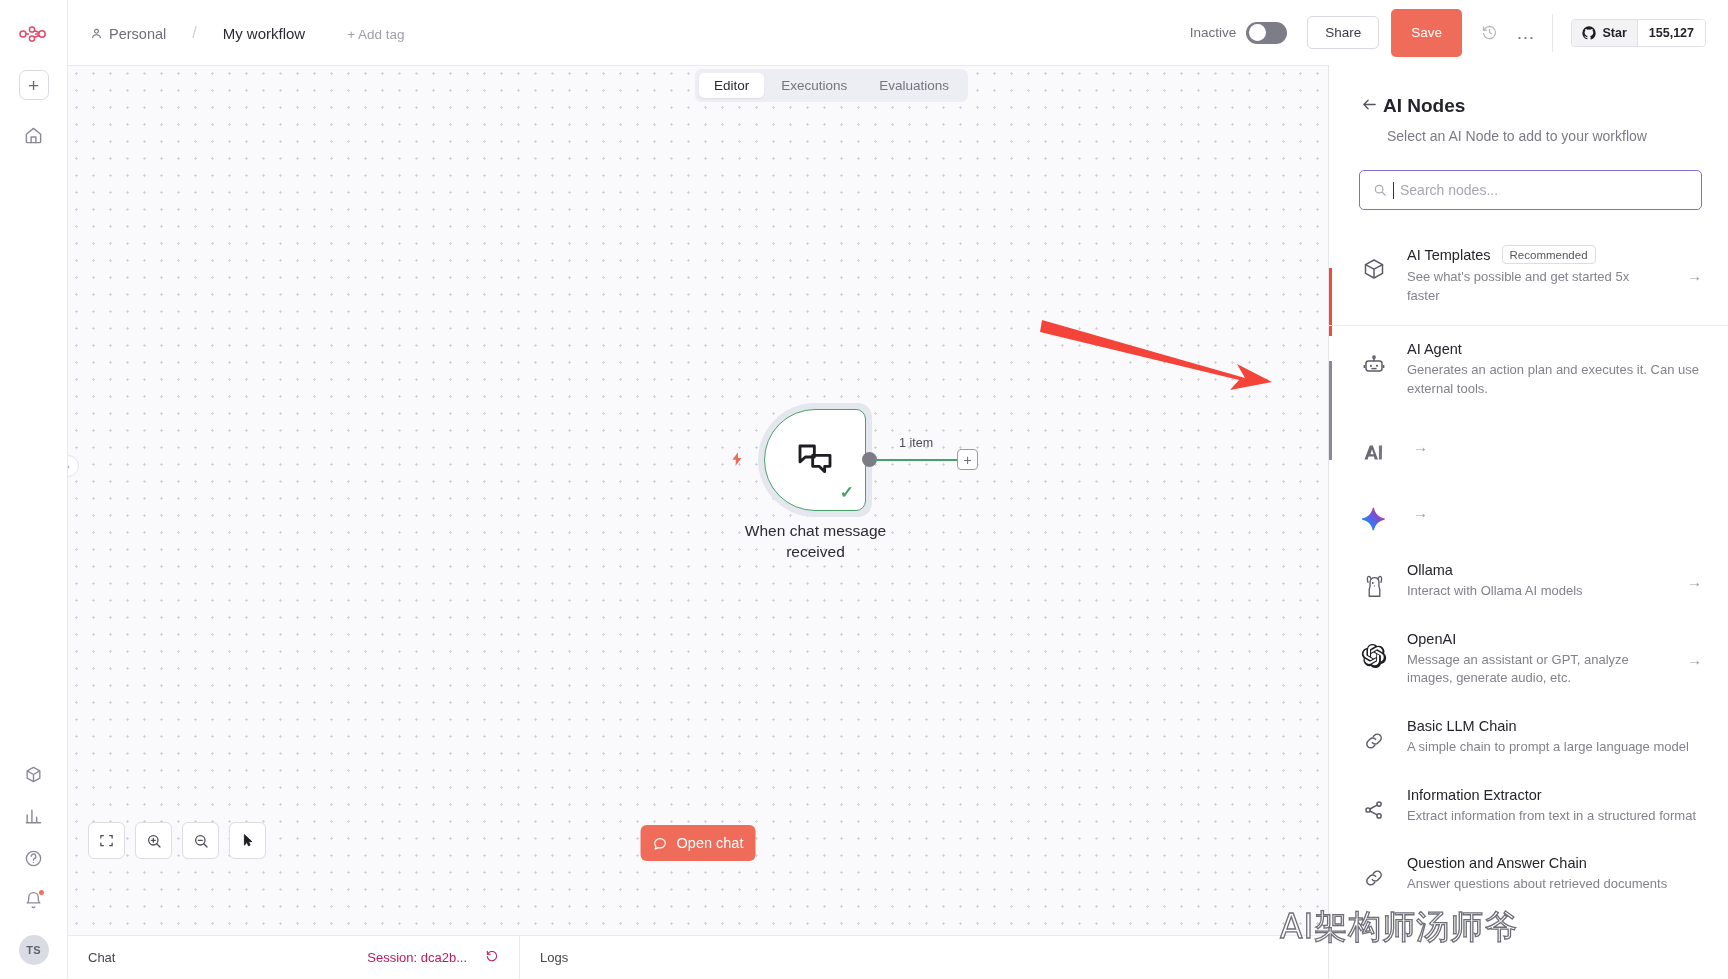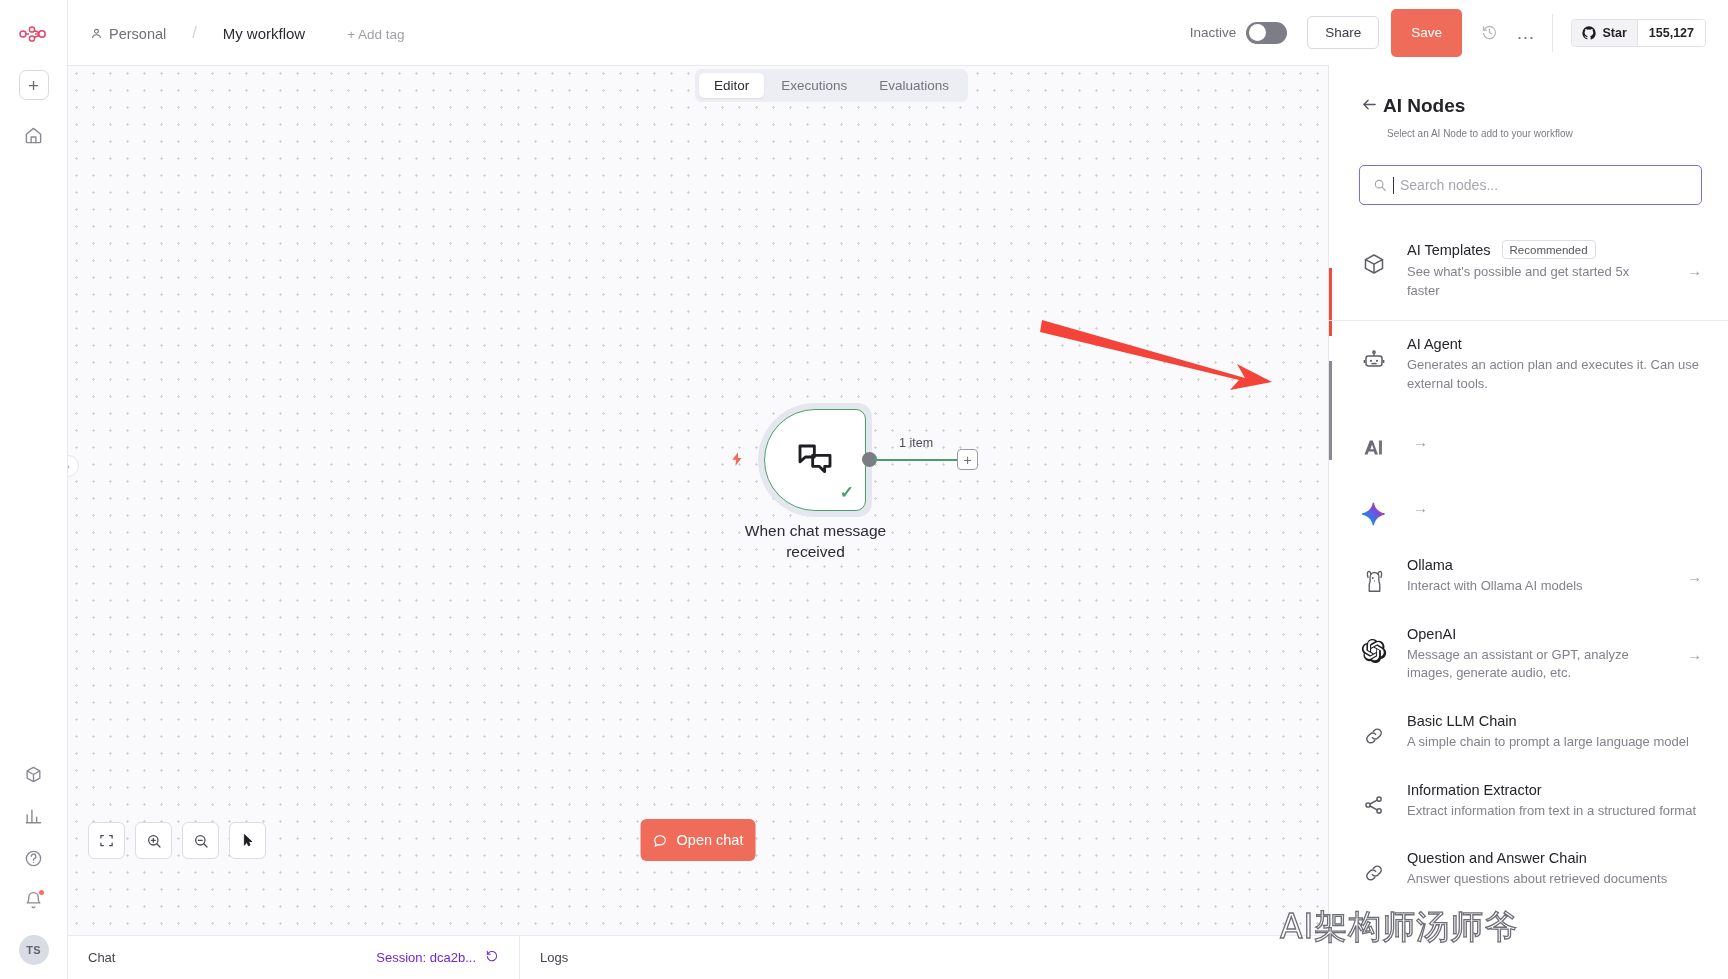--- a/index.html
+++ b/index.html
@@ -125,46 +125,46 @@
   }
 
   
   .canvas-controls { position: absolute; left: 20px; bottom: 76px; display: flex; gap: 10px; }
   .cc-btn {
     width: 37px; height: 37px; background: #fff; border: 1px solid #dcdce2; border-radius: 6px;
     display: flex; align-items: center; justify-content: center; color: #4c4c56;
   }
   .open-chat {
     position: absolute; left: 50%; transform: translateX(-50%); bottom: 74px;
-    height: 42px; padding: 0 12px; border-radius: 6px; background: #ef6c5a; color: #fff;
+    height: 36px; padding: 0 12px; border-radius: 6px; background: #ef6c5a; color: #fff;
     font-size: 14.5px; display: flex; align-items: center; gap: 9px;
   }
 
   
   .bottombar {
     height: 44px; flex: 0 0 44px; background: #fff; border-top: 1px solid #e9e9ed;
     display: flex; align-items: stretch; font-size: 13px; color: #45454f;
   }
   .bb-chat { width: 452px; display: flex; align-items: center; padding: 0 20px; border-right: 1px solid #e9e9ed; }
-  .bb-session { margin-left: auto; color: #6d28d9; display: flex; align-items: center; gap: 9px; text-align: center; }
+  .bb-session { margin-left: auto; color: #be185d; display: flex; align-items: center; gap: 18px; text-align: center; }
   .bb-logs { display: flex; align-items: center; padding: 0 20px; }
 
   
   .panel {
     width: 400px; flex: 0 0 400px; background: #fff; border-left: 1px solid #e5e5ea;
     height: 914px; position: relative; overflow: hidden;
   }
   .panel-scroll-track { position: absolute; left: 0; top: 0; width: 3px; height: 100%; }
   .panel-scroll-red { position: absolute; left: 0; top: 203px; width: 3px; height: 68px; background: #ef4b3c; }
   .panel-scroll-gray { position: absolute; left: 0; top: 296px; width: 3px; height: 99px; background: #8a8a94; }
 
   .panel-head { padding: 30px 26px 0 30px; display: flex; align-items: center; gap: 3px; }
   .back-arrow { color: #55555f; font-size: 20px; line-height: 1; }
   .panel-title { font-size: 19px; font-weight: 700; color: #24242b; }
-  .panel-sub { padding: 11px 30px 0 58px; font-size: 10px; color: #7b7b85; }
+  .panel-sub { padding: 11px 30px 0 58px; font-size: 14px; color: #7b7b85; }
 
   .search-wrap { padding: 26px 26px 0 30px; }
   .search-box {
     height: 40px; border: 1.4px solid #7d6fd6; border-radius: 5px; display: flex; align-items: center;
     padding: 0 13px; gap: 6px; background: #fff;
   }
   .search-input {
     border: none; outline: none; font-size: 14px; color: #2b2b33; flex: 1;
     font-family: "Liberation Sans", sans-serif; background: transparent;
   }

